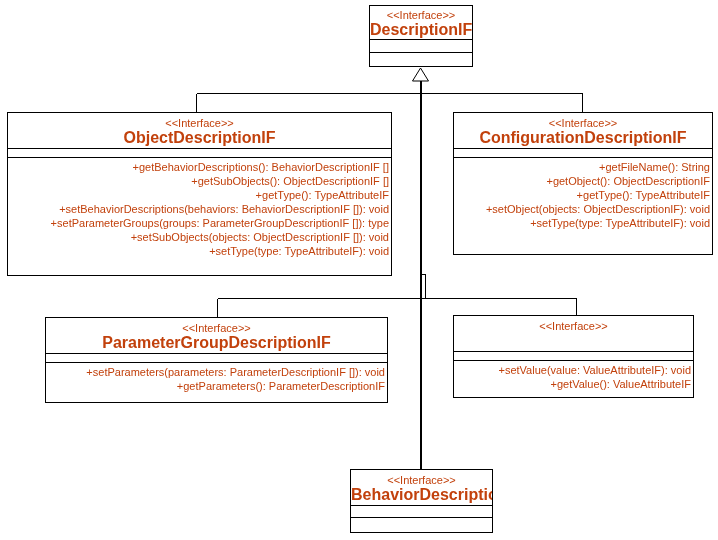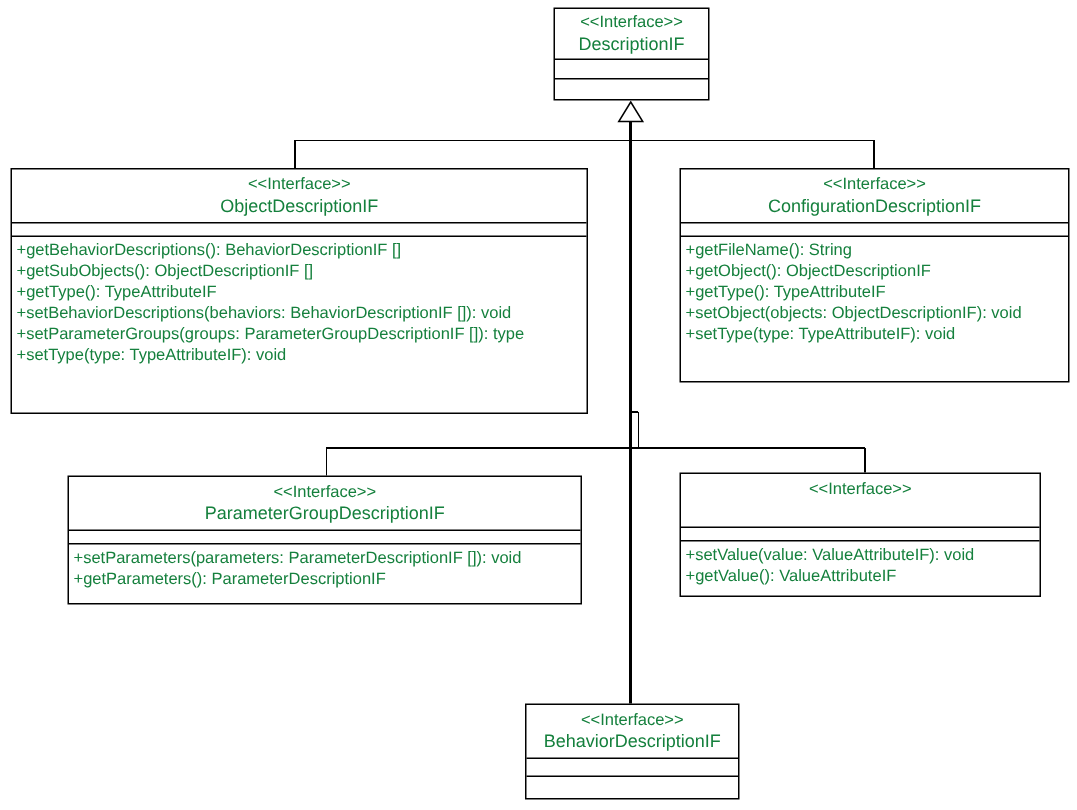--- a/index.html
+++ b/index.html
@@ -2,21 +2,21 @@
 <html><head>
 <meta charset="utf-8">
 <style>
   html, body { margin: 0; padding: 0; background: #ffffff; }
   #canvas {
     position: relative;
     width: 718px;
     height: 540px;
     background: #ffffff;
     font-family: "Liberation Sans", sans-serif;
-    color: #15803d;
+    color: #c2410c;
     overflow: hidden;
   }
   svg.connectors {
     position: absolute;
     left: 0; top: 0;
     width: 718px; height: 540px;
   }
   svg.connectors line { stroke: #000000; stroke-width: 1; shape-rendering: crispEdges; }
   svg.connectors line.stem { stroke-width: 2; }
   svg.connectors polygon { fill: #ffffff; stroke: #000000; stroke-width: 1; }
@@ -35,36 +35,37 @@
     text-align: center;
     padding-top: 3px;
     overflow: hidden;
   }
   .stereotype {
     font-size: 11px;
     line-height: 14px;
     white-space: nowrap;
   }
   .class-name {
-    font-size: 12px;
-    font-weight: normal;
+    font-size: 16px;
+    font-weight: bold;
     line-height: 15px;
     white-space: nowrap;
   }
   .c-attrs {
     box-sizing: border-box;
     border-bottom: 1px solid #000000;
   }
   .c-methods {
     flex: 1;
     box-sizing: border-box;
     padding: 2px 2px 0 3px;
     font-size: 11px;
     line-height: 14px;
     overflow: hidden;
+    text-align: right;
   }
   .method-line { white-space: nowrap; }
 
   
   #box-description        { left: 369px; top: 5px;   width: 104px; height: 62px; }
   #box-description .c-title { height: 34px; padding-top: 2px; }
   #box-description .c-attrs { height: 13px; }
 
   #box-object             { left: 7px;   top: 112px; width: 385px; height: 164px; }
   #box-object .c-title    { height: 36px; }
@@ -126,20 +127,21 @@
       <div class="class-name">ObjectDescriptionIF</div>
     </div>
     <div class="c-attrs"></div>
     <div class="c-methods">
 
     <div class="method-line">+getBehaviorDescriptions(): BehaviorDescriptionIF []</div>
         <div class="method-line">+getSubObjects(): ObjectDescriptionIF []</div>
         <div class="method-line">+getType(): TypeAttributeIF</div>
         <div class="method-line">+setBehaviorDescriptions(behaviors: BehaviorDescriptionIF []): void</div>
         <div class="method-line">+setParameterGroups(groups: ParameterGroupDescriptionIF []): type</div>
+        <div class="method-line">+setSubObjects(objects: ObjectDescriptionIF []): void</div>
         <div class="method-line">+setType(type: TypeAttributeIF): void</div>
       </div>
   </div>
 
   <div class="uml-class" id="box-configuration">
     <div class="c-title">
       <div class="stereotype">&lt;&lt;Interface&gt;&gt;</div>
       <div class="class-name">ConfigurationDescriptionIF</div>
     </div>
     <div class="c-attrs"></div>

